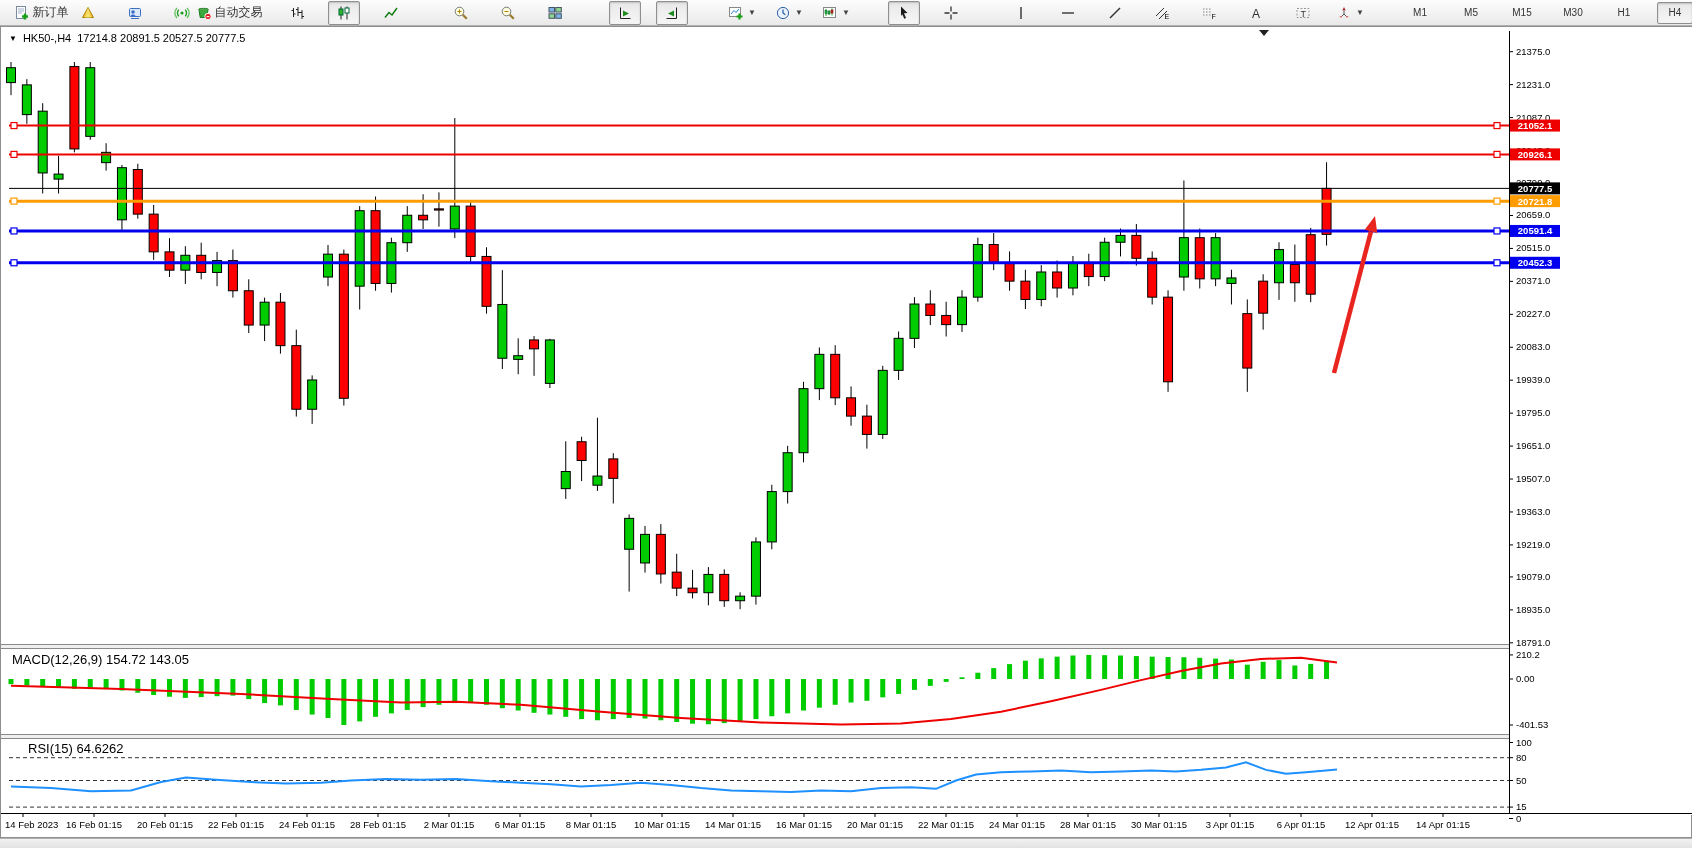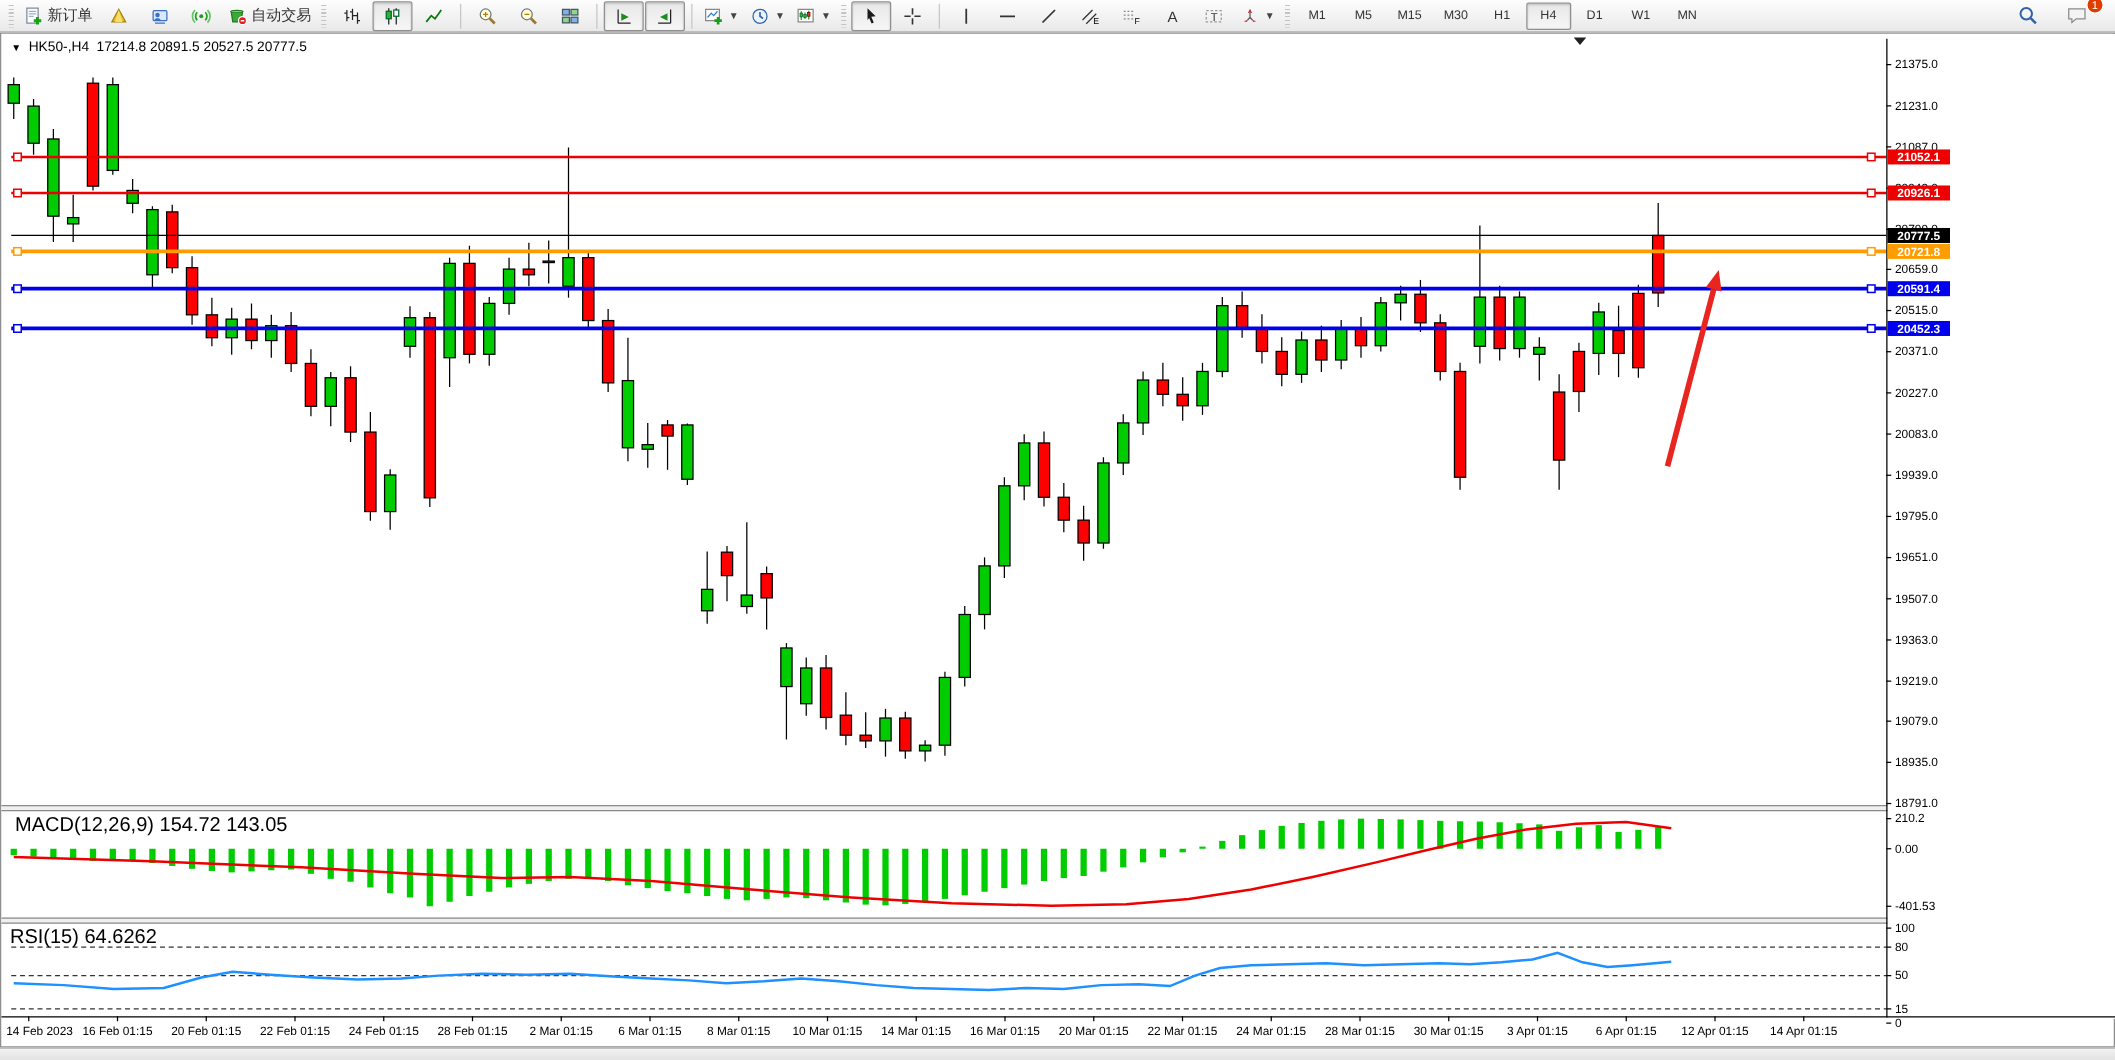--- a/index.html
+++ b/index.html
@@ -1,20 +1,20 @@
 <!DOCTYPE html>
 <html><head>
 <meta charset="utf-8">
 <style>
   html,body{margin:0;padding:0;width:1692px;height:848px;overflow:hidden;
     font-family:"Liberation Sans","DejaVu Sans",sans-serif;background:#ececec;}
   
   .toolbar{position:absolute;left:0;top:0;width:1692px;height:26px;
     background:linear-gradient(#fdfdfd,#e9e9e9);border-bottom:1px solid #b0b0b0;
-    display:flex;align-items:center;padding:0 4px;box-sizing:border-box;gap:1px;}
+    display:flex;align-items:center;padding:0 4px;box-sizing:border-box;gap:15px;}
   .grip{width:4px;height:18px;margin:0 3px;
     background:repeating-linear-gradient(#c3c3c3 0 1px,transparent 1px 3px);}
   .sep{width:1px;height:20px;background:#c6c6c6;margin:0 4px;}
   .tbtn{height:22px;min-width:24px;display:flex;align-items:center;justify-content:center;
     gap:3px;padding:0 3px;border:1px solid transparent;border-radius:2px;color:#333;
     font-size:12px;cursor:default;white-space:nowrap;}
   .tbtn.on{border:1px solid #8f8f8f;background:linear-gradient(#e8e8e8,#f6f6f6);
     box-shadow:inset 0 1px 2px rgba(0,0,0,.18);}
   .tbtn svg{display:block}
   .caret{font-size:8px;color:#444;margin-left:1px;}
@@ -23,21 +23,21 @@
   .badge{position:absolute;right:-6px;top:-5px;background:#e03c00;color:#fff;
     border-radius:8px;font-size:9px;min-width:12px;height:12px;line-height:12px;
     text-align:center;border:1px solid #fff;}
   
   .chartwin{position:absolute;left:0;top:26px;width:1692px;height:812px;background:#fff;
     border:1px solid #8e8e8e;box-sizing:border-box;}
   #cv{position:absolute;left:0;top:0;}
   .hdr{position:absolute;left:8px;top:5px;font-size:11px;color:#000;display:flex;
     align-items:center;gap:6px;z-index:5;}
   .hdr .tri{font-size:8px;}
-  .indlabel{position:absolute;font-size:16px;color:#000;z-index:5;text-align:center;}
+  .indlabel{position:absolute;font-size:13px;color:#000;z-index:5;text-align:center;}
   
   .statusbar{position:absolute;left:0;top:838px;width:1692px;height:10px;
     background:linear-gradient(#f2f2f2,#e2e2e2);border-top:1px solid #b0b0b0;box-sizing:border-box;}
 </style>
 </head>
 <body>
 
 <div class="toolbar">
   <div class="grip"></div>
 
@@ -319,21 +319,21 @@
 
 <div class="chartwin">
   <div class="hdr">
     <span class="tri">▼</span>
     <span>HK50-,H4</span>
     <span>17214.8 20891.5 20527.5 20777.5</span>
   </div>
   <div class="indlabel" style="left:11px;top:625px">
     <span>MACD(12,26,9)</span>&nbsp;<span>154.72 143.05</span>
   </div>
-  <div class="indlabel" style="left:7px;top:714px">
+  <div class="indlabel" style="left:27px;top:714px">
     <span>RSI(15)</span>&nbsp;<span>64.6262</span>
   </div>
   <svg id="cv" width="1692" height="812">
       <g>
         <rect x="0" y="617" width="1692" height="5" fill="#efefef"></rect>
         <line x1="0" y1="617.5" x2="1692" y2="617.5" stroke="#8a8a8a"></line>
         <line x1="0" y1="621.5" x2="1692" y2="621.5" stroke="#8a8a8a"></line>
         <rect x="0" y="707" width="1692" height="5" fill="#efefef"></rect>
         <line x1="0" y1="707.5" x2="1692" y2="707.5" stroke="#8a8a8a"></line>
         <line x1="0" y1="711.5" x2="1692" y2="711.5" stroke="#8a8a8a"></line>

